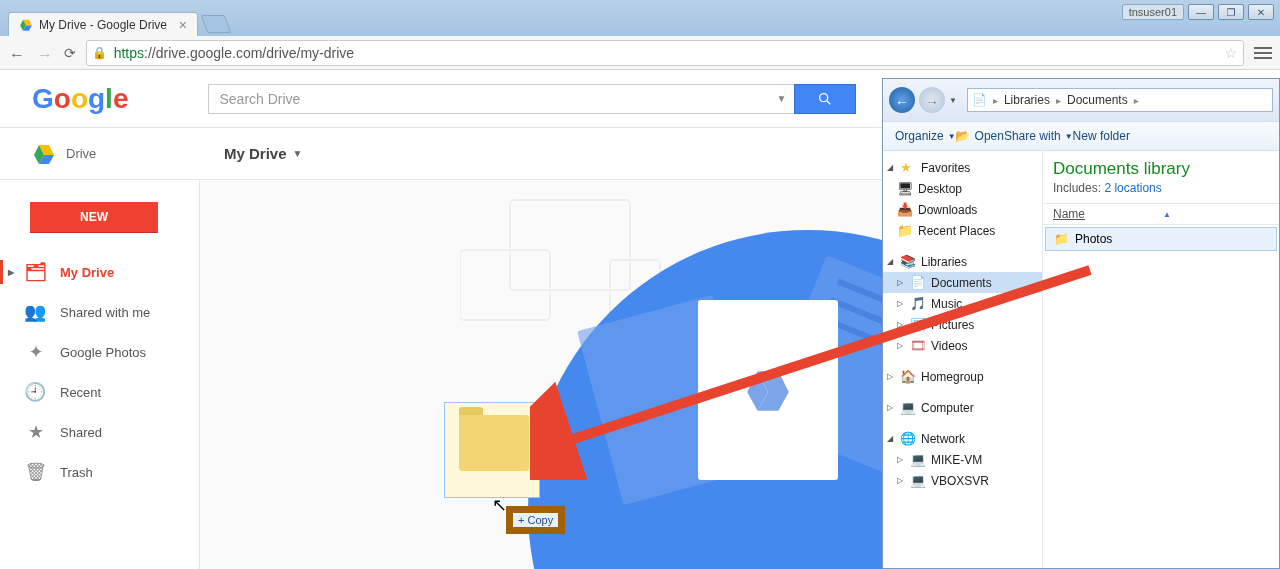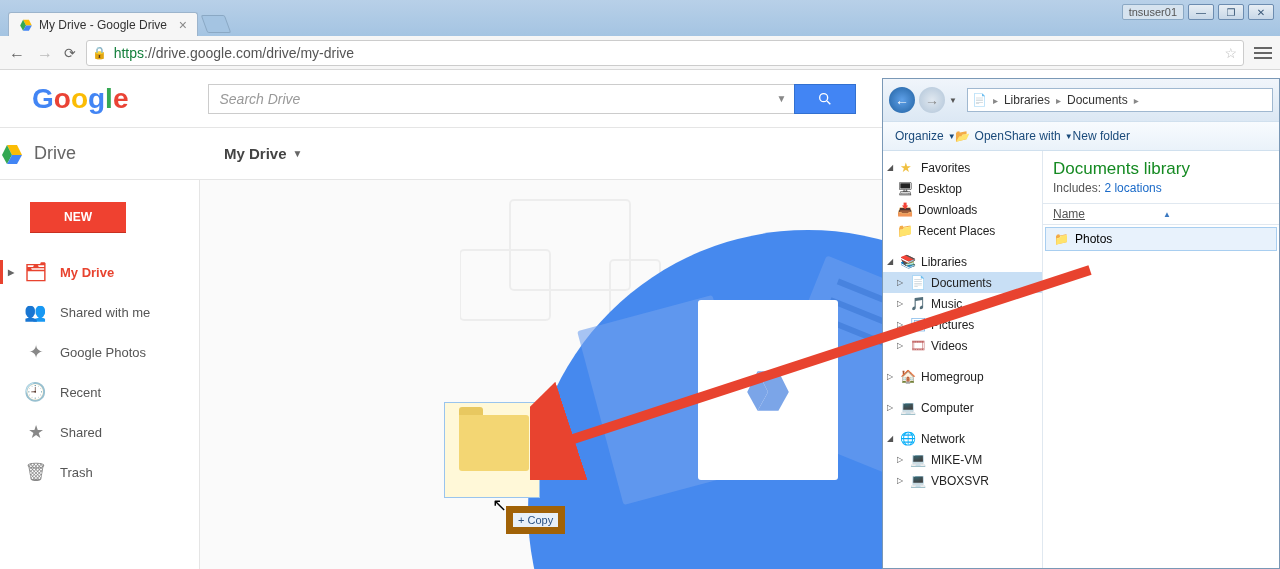--- a/index.html
+++ b/index.html
@@ -25,34 +25,34 @@
 .url-rest { color: #555; }
 .star-icon { margin-left: auto; color: #bbb; }
 .hamburger { width: 18px; display:flex; flex-direction:column; gap:3px; }
 .hamburger span{ height:2px; background:#666;}
 
 
 .drive-header { height: 58px; border-bottom: 1px solid #e5e5e5; display: flex; align-items: center; padding-left: 32px; gap: 80px; }
 .google-logo { font-size: 28px; font-weight: bold; font-family: Arial;}
 .g-b { color:#4285f4;} .g-r{color:#ea4335;} .g-y{color:#fbbc05;} .g-g{color:#34a853;}
 .search-wrap { display: flex; width: 648px; }
-.search-input { flex: 1; height: 30px; border: 1px solid #ccc; border-right: none; padding: 0 10px; font-size: 14px; color: #999; display:flex; align-items:center; position:relative;font-style:italic;}
+.search-input { flex: 1; height: 30px; border: 1px solid #ccc; border-right: none; padding: 0 10px; font-size: 14px; color: #999; display:flex; align-items:center; position:relative;}
 .search-dd { position:absolute; right:8px; color:#888; font-size:10px;}
 .search-btn { width: 62px; height: 30px; background: #4285f4; border: 1px solid #3270d0; display: flex; align-items: center; justify-content: center; color: #fff; }
 
 
 .drive-sub { height: 52px; border-bottom: 1px solid #e5e5e5; display:flex; align-items:center; }
-.drive-brand { width: 200px; display:flex; align-items:center; gap:10px; font-size:18px; color:#666; }
+.drive-brand { width: 200px; padding-left: 32px; display:flex; align-items:center; gap:10px; font-size:13px; color:#666; }
 .crumb { font-size: 15px; color:#444; font-weight:bold; display:flex; align-items:center; gap:6px; padding-left:24px;}
 .crumb-caret { font-size:10px; color:#666;}
 
 
 .drive-body { display: flex; height: calc(100% - 172px); }
 .sidebar { width: 200px; border-right: 1px solid #e5e5e5; padding-top: 22px; background:#fff;}
-.new-btn { margin: 0 0 20px 30px; width: 96px; height: 30px; background: #ef4130; color:#fff; font-size:12px; font-weight:bold; display:flex; align-items:center; justify-content:center; box-shadow:0 1px 0 #c73020;}
+.new-btn { margin: 0 0 20px 30px; width: 128px; height: 30px; background: #ef4130; color:#fff; font-size:12px; font-weight:bold; display:flex; align-items:center; justify-content:center; box-shadow:0 1px 0 #c73020;}
 .nav-item { display:flex; align-items:center; gap:14px; height:40px; padding-left:26px; font-size:13px; color:#555; position:relative;}
 .nav-item.active { color:#e8432f; font-weight:bold;}
 .nav-item.active::before { content:""; position:absolute; left:0; width:3px; height:24px; background:#e8432f;}
 .nav-chevron { position:absolute; left:8px; font-size:8px; color:#666;}
 .nav-icon { width:20px; display:flex; align-items:center; justify-content:center; font-size:18px;}
 
 .main { flex:1; background:#fafafa; position:relative; overflow:hidden;}
 
 
 .devices { position:absolute; left:260px; top:10px; opacity:0.12; }

